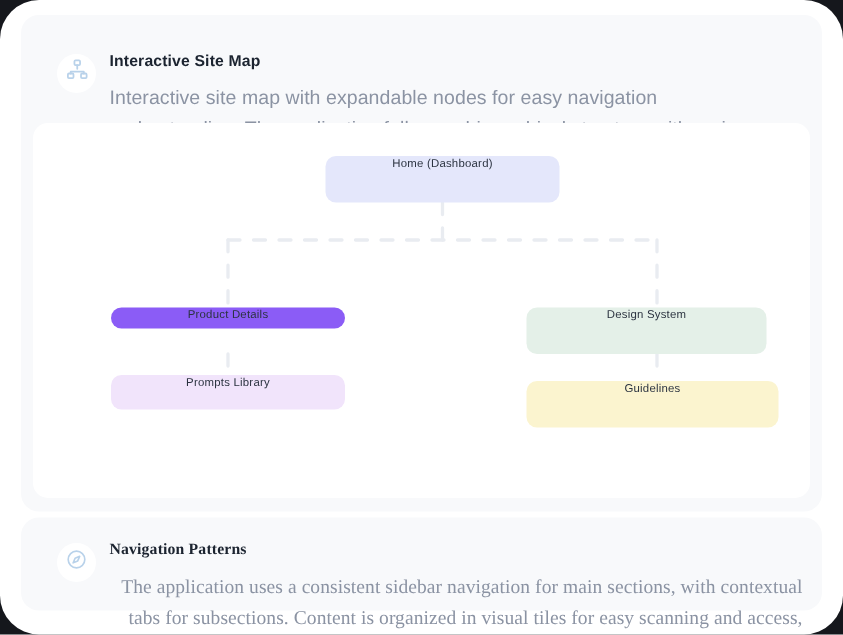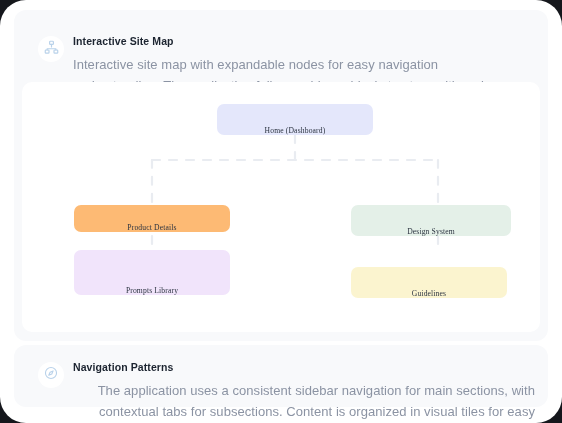--- a/index.html
+++ b/index.html
@@ -94,75 +94,75 @@
     width: 518px;
     height: 250px;
     pointer-events: none;
   }
 
   
   .node {
     position: absolute;
     border-radius: 7px;
     display: flex;
-    align-items: flex-end;
+    align-items: flex-start;
     justify-content: center;
     font-size: 7.6px;
     color: #2b3340;
     letter-spacing: .15px;
     text-align: center;
-    font-family: Liberation Serif, serif;
   }
 
   #node-home {
     left: 195px;
     top: 22px;
     width: 156px;
     height: 31px;
     background: #e4e7fb;
   }
 
   #node-product-details {
     left: 52px;
     top: 123px;
     width: 156px;
-    height: 27px;
-    background: #fdba74;
+    height: 14px;
+    background: #8b5cf6;
   }
 
   #node-prompts-library {
     left: 52px;
     top: 168px;
     width: 156px;
-    height: 45px;
+    height: 23px;
     background: #f1e4fb;
   }
 
   #node-design-system {
     left: 329px;
     top: 123px;
     width: 160px;
     height: 31px;
     background: #e4f0e8;
   }
 
   #node-guidelines {
     left: 329px;
-    top: 185px;
-    width: 156px;
+    top: 172px;
+    width: 168px;
     height: 31px;
     background: #fbf4cf;
   }
 
   
   #nav-card {
     left: 14px;
     top: 345px;
     width: 534px;
     height: 62px;
+    font-family: Liberation Serif, serif;
   }
 
   #nav-card .card-icon-wrap { top: 17px; }
   #nav-card .card-title { top: 16px; }
   #nav-card .card-desc { top: 35px; width: 462px; text-align: right; }
 </style>
 </head>
 <body>
 
 <div class="page">

